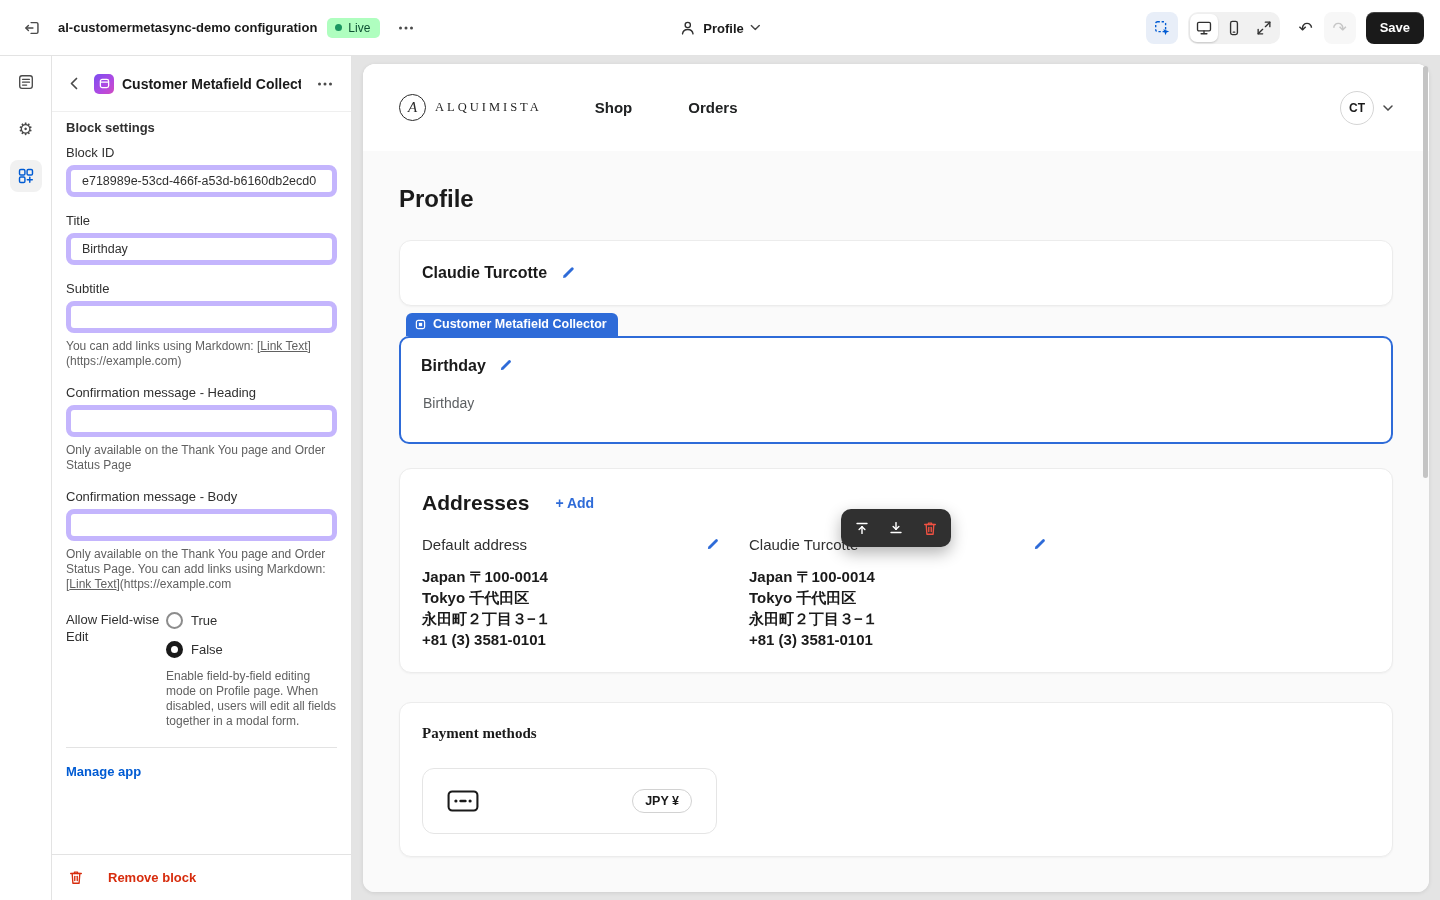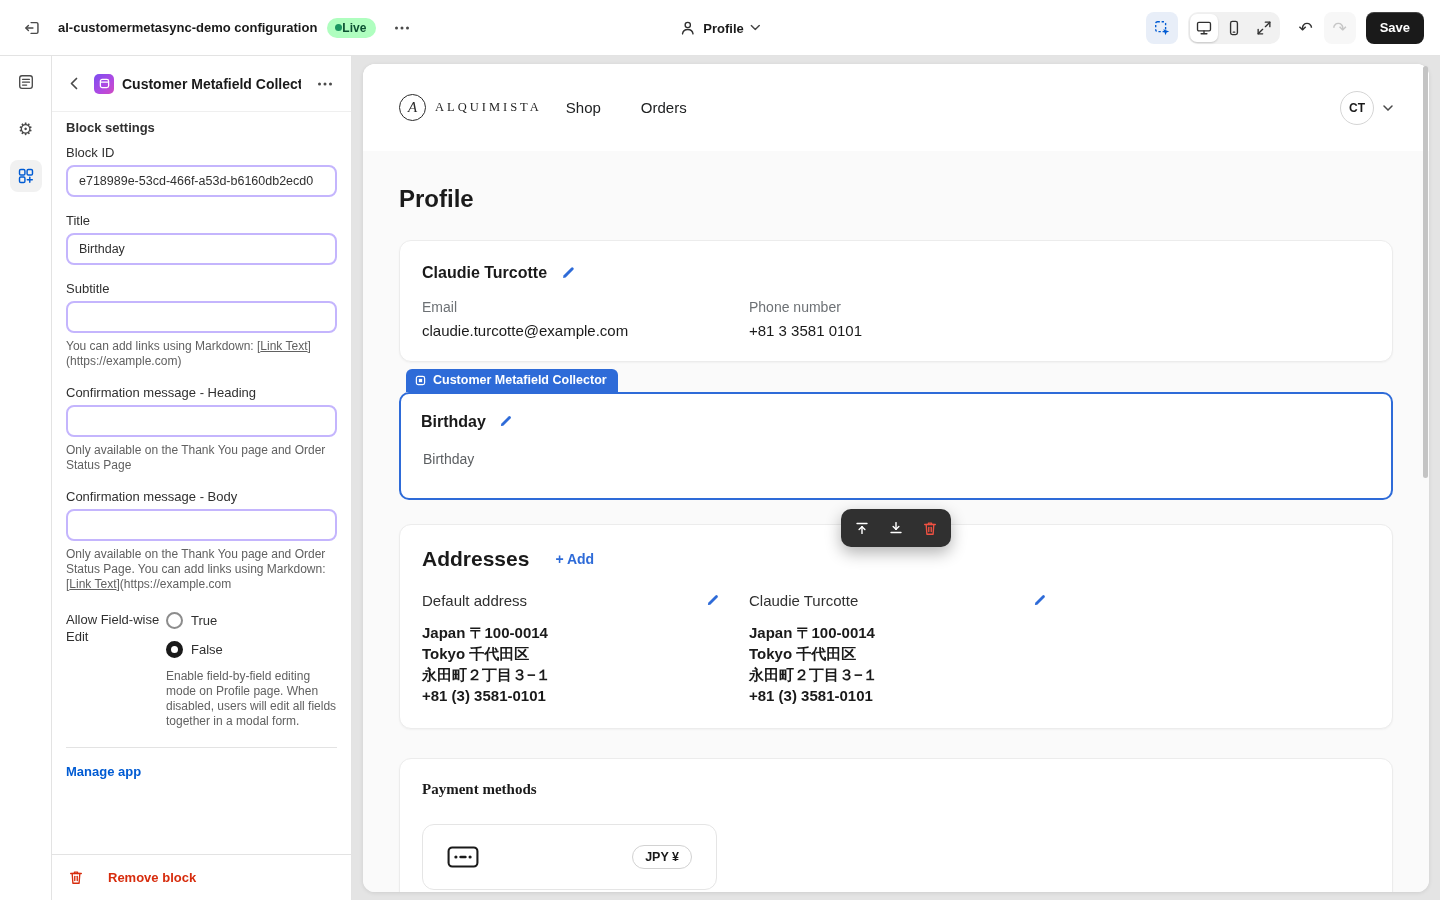--- a/index.html
+++ b/index.html
@@ -4,21 +4,21 @@
 <style>
   * { margin:0; padding:0; box-sizing:border-box; }
   html,body { width:1440px; height:900px; overflow:hidden; }
   body { font-family:"Liberation Sans","DejaVu Sans",sans-serif; color:#1a1a1a; background:#fff; }
   .app { width:1440px; height:900px; display:flex; flex-direction:column; }
 
   
   .topbar { position:relative; height:56px; flex:0 0 56px; background:#fff; border-bottom:1px solid #e3e3e3; display:flex; align-items:center; padding:0 16px; z-index:20; }
   .tb-left { display:flex; align-items:center; gap:10px; }
   .tb-title { font-size:13px; font-weight:600; color:#1a1a1a; }
-  .live-badge { display:inline-flex; align-items:center; background:#affebf; color:#0c5132; font-size:12px; font-weight:700; padding:3px 10px 3px 8px; border-radius:10px; }
+  .live-badge { display:inline-flex; align-items:center; gap:6px; background:#affebf; color:#0c5132; font-size:12px; font-weight:400; padding:3px 10px 3px 8px; border-radius:5px; }
   .live-dot { width:7px; height:7px; border-radius:50%; background:#1a9560; }
   .btn-icon { display:flex; align-items:center; justify-content:center; width:32px; height:32px; border:none; background:transparent; border-radius:8px; cursor:pointer; }
   .tb-center { position:absolute; left:50%; top:50%; transform:translate(-50%,-50%); display:flex; align-items:center; gap:7px; padding:6px 10px; border-radius:8px; cursor:pointer; }
   .tb-center .label { font-size:13px; font-weight:600; }
   .tb-right { margin-left:auto; display:flex; align-items:center; gap:10px; }
   .inspector-btn { background:#e8eef8; }
   .device-group { display:flex; align-items:center; background:#f1f1f1; border-radius:10px; padding:2px; gap:2px; }
   .device-btn { width:28px; height:28px; border:none; background:transparent; border-radius:7px; display:flex; align-items:center; justify-content:center; cursor:pointer; }
   .device-btn.active { background:#fff; box-shadow:0 1px 2px rgba(0,0,0,.18); }
   .undo-redo { display:flex; align-items:center; gap:2px; }
@@ -38,21 +38,21 @@
   
   .sidebar { width:300px; flex:0 0 300px; background:#fff; border-right:1px solid #e3e3e3; display:flex; flex-direction:column; min-height:0; }
   .sb-header { height:56px; flex:0 0 56px; display:flex; align-items:center; gap:8px; padding:0 10px; border-bottom:1px solid #efefef; }
   .back-btn { width:24px; height:24px; }
   .app-chip { width:20px; height:20px; border-radius:5px; background:linear-gradient(135deg,#7b4df0 0%,#b14ae2 60%,#d14ac0 100%); display:flex; align-items:center; justify-content:center; flex:0 0 20px; }
   .sb-title { flex:1; min-width:0; overflow:hidden; white-space:nowrap; font-size:14px; font-weight:600; color:#1a1a1a; }
   .sb-content { flex:1; min-height:0; overflow:hidden; padding:8px 14px 0; }
   .sb-heading { font-size:13px; font-weight:700; color:#303030; margin-bottom:10px; }
   .field { margin-bottom:16px; }
   .field label { display:block; font-size:13px; color:#303030; margin-bottom:5px; }
-  .field input { width:100%; height:32px; border:2px solid #c4b5fd; border-radius:8px; padding:0 11px; font-size:12.5px; color:#303030; font-family:inherit; background:#fff; outline:none; }
+  .field input { width:100%; height:32px; border:5px solid #c4b5fd; border-radius:8px; padding:0 11px; font-size:12.5px; color:#303030; font-family:inherit; background:#fff; outline:none; }
   .help { font-size:12px; line-height:15px; color:#616161; margin-top:6px; }
   .help .link { text-decoration:underline; }
   .radio-section { display:flex; margin-top:16px; margin-bottom:4px; }
   .radio-label { width:100px; flex:0 0 100px; font-size:13px; color:#303030; line-height:17px; padding-top:3px; }
   .radio-col { flex:1; min-width:0; }
   .radio-option { display:flex; align-items:center; gap:8px; font-size:13px; color:#303030; height:24px; margin-bottom:5px; cursor:pointer; }
   .radio { width:17px; height:17px; border-radius:50%; border:2px solid #8c8c8c; background:#fff; flex:0 0 17px; }
   .radio.selected { border:5.5px solid #1a1a1a; }
   .radio-col .help { margin-top:8px; }
   .sb-divider { border:none; border-top:1px solid #e3e3e3; margin:18px 0 0; }
@@ -62,21 +62,21 @@
 
   
   .canvas { flex:1; min-width:0; background:#e4e4e4; padding:8px 11px; position:relative; }
   .preview { width:100%; height:100%; background:#fff; border-radius:12px; overflow:hidden; display:flex; flex-direction:column; box-shadow:0 1px 4px rgba(0,0,0,.10); }
   .scroll-thumb { position:absolute; right:12px; top:10px; width:5px; height:412px; background:#c4c4c4; border-radius:3px; z-index:30; cursor:pointer; }
 
   .pv-nav { height:87px; flex:0 0 87px; background:#fff; display:flex; align-items:center; padding:0 36px; }
   .brand { display:flex; align-items:center; gap:9px; cursor:pointer; }
   .monogram { width:27px; height:27px; border:1.2px solid #2a2a2a; border-radius:50%; display:flex; align-items:center; justify-content:center; font-family:"Liberation Serif",serif; font-style:italic; font-size:15px; color:#2a2a2a; }
   .brand-name { font-family:"Liberation Serif",serif; font-size:12.5px; letter-spacing:3px; color:#1f1f1f; }
-  .pv-links { display:flex; gap:40px; margin-left:24px; }
+  .pv-links { display:flex; gap:56px; margin-left:53px;font-weight:bold; }
   .pv-link { font-size:15px; color:#202223; cursor:pointer; }
   .pv-account { margin-left:auto; display:flex; align-items:center; gap:9px; cursor:pointer; }
   .avatar { width:34px; height:34px; border-radius:50%; border:1px solid #d5d5d5; background:#fff; display:flex; align-items:center; justify-content:center; font-size:12px; font-weight:600; color:#1a1a1a; }
 
   .pv-body { flex:1; min-height:0; background:#fafafa; padding:34px 36px 0; position:relative; overflow:hidden; }
   .pv-title { font-size:24px; font-weight:700; margin-bottom:27px; color:#1a1a1a; }
 
   .card { background:#fff; border:1px solid #ececec; border-radius:12px; box-shadow:0 1px 2px rgba(0,0,0,.04); }
   .customer-card { padding:22px; }
   .name-row { display:flex; align-items:center; gap:11px; }
@@ -327,30 +327,20 @@
           <h1 class="pv-title">Profile</h1>
 
           <section class="card customer-card">
             <div class="name-row">
               <span class="name">Claudie Turcotte</span>
               <button class="pencil-btn">
                 <svg width="16" height="16" viewBox="0 0 18 18">
                     <path d="M3.5 14.5l.4-2.8L12.6 3a1.7 1.7 0 0 1 2.4 2.4l-8.7 8.7-2.8.4z" fill="#2e6bd8"></path>
                   </svg>
               </button>
-            </div>
-            <div class="columns">
-              <div class="col">
-                <div class="field-label">Email</div>
-                <div class="field-value">claudie.turcotte@example.com</div>
-              </div>
-              <div class="col">
-                <div class="field-label">Phone number</div>
-                <div class="field-value">+81 3 3581 0101</div>
-              </div>
             </div>
           </section>
 
           <div>
             <div class="block-badge">
               <svg width="11" height="11" viewBox="0 0 12 12" fill="none" stroke="#fff" stroke-width="1.3">
                 <rect x="1.5" y="1.5" width="9" height="9" rx="2"></rect>
                   <rect x="4.2" y="4.2" width="3.6" height="3.6" fill="#fff" stroke="none"></rect>
               </svg>
               <span>Customer Metafield Collector</span>

